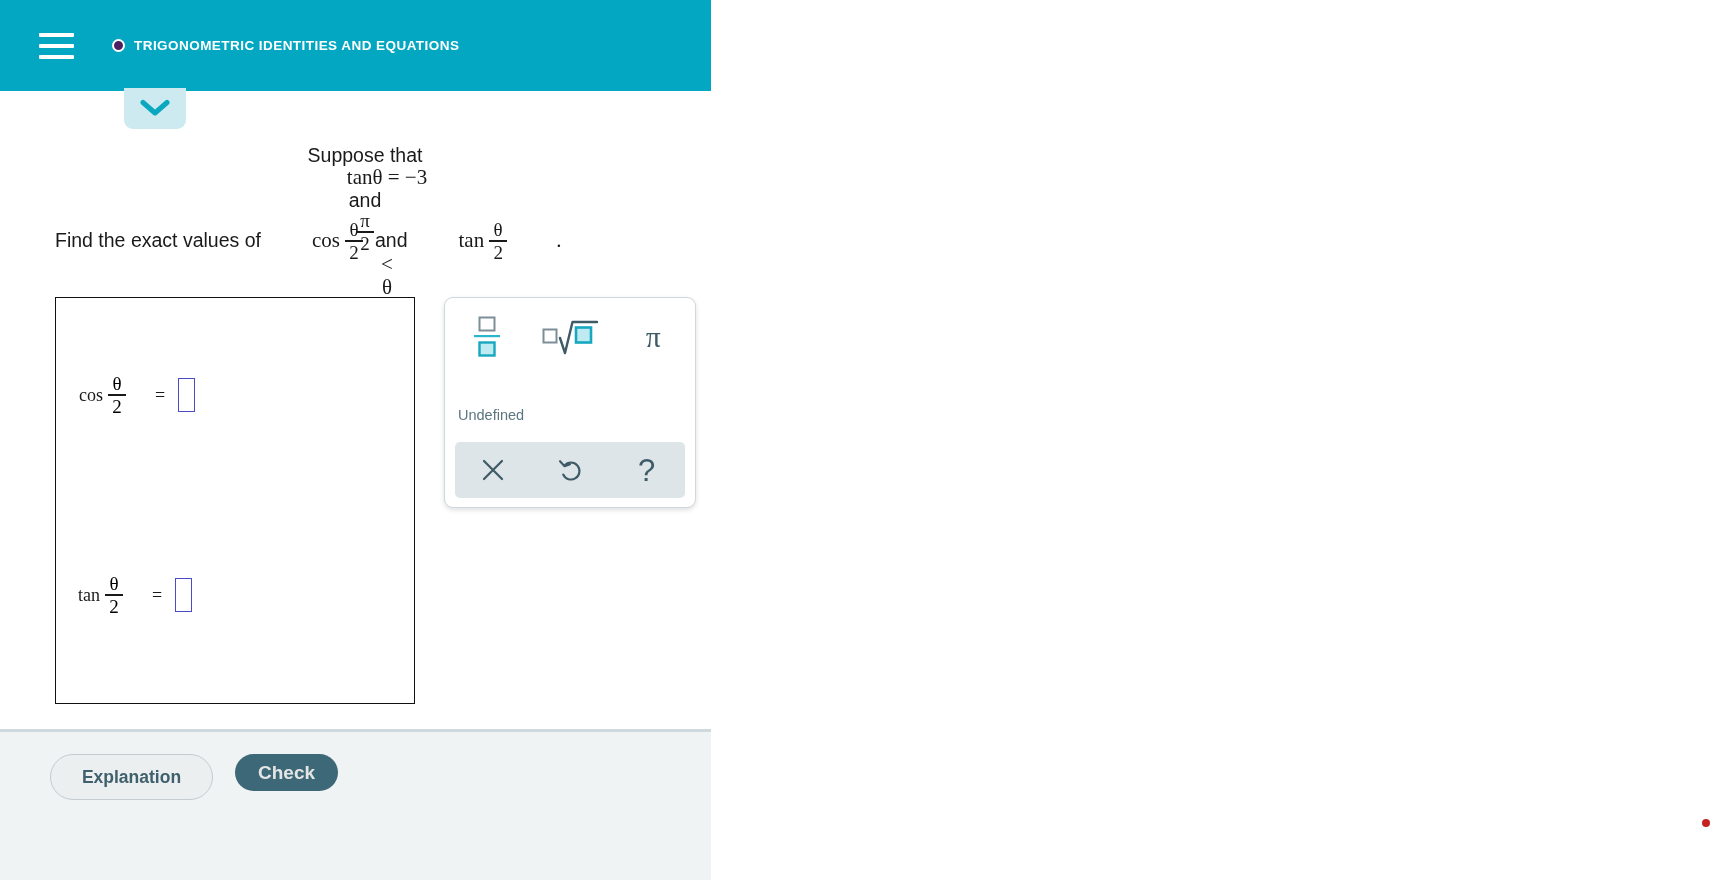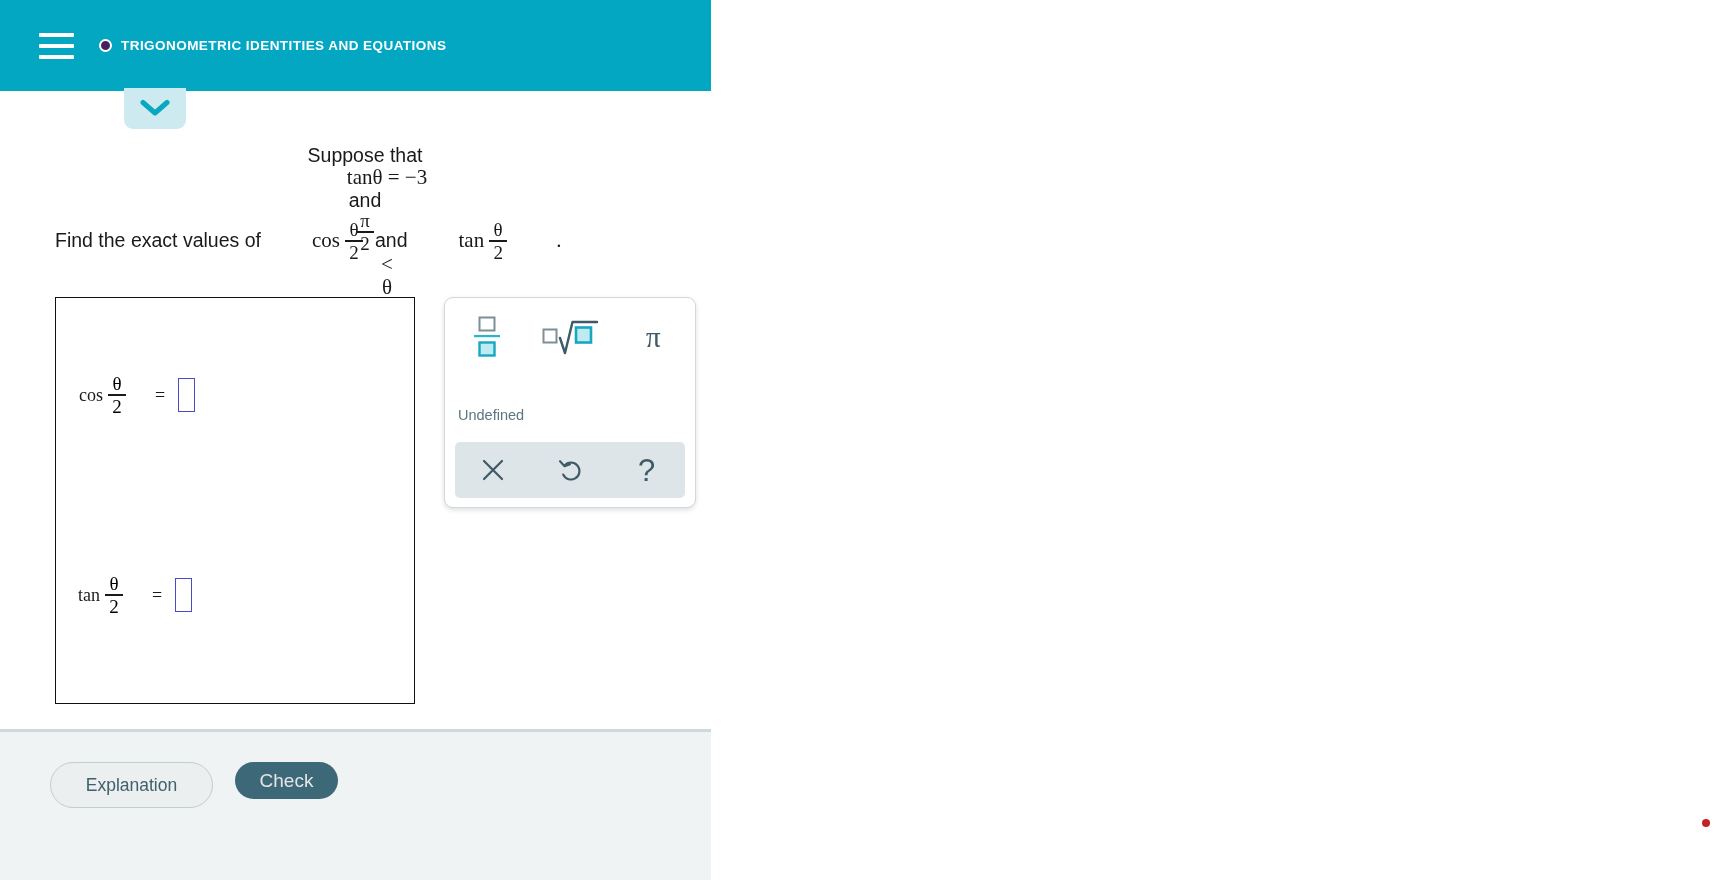--- a/index.html
+++ b/index.html
@@ -21,21 +21,21 @@
   }
   .hamburger {
     width: 52px; height: 52px; margin-left: 30px;
     display: flex; flex-direction: column; justify-content: center;
     align-items: center; gap: 7px; cursor: pointer;
   }
   .hamburger span {
     display: block; width: 35px; height: 4px;
     background: #ffffff; border-radius: 1px;
   }
-  .header-texts { margin-left: 17px; display: flex; flex-direction: column; gap: 4px; }
+  .header-texts { margin-left: 30px; display: flex; flex-direction: column; gap: 4px; }
   .crumb-row { display: flex; align-items: center; gap: 9px; }
   .crumb-dot {
     width: 13px; height: 13px; border-radius: 50%;
     background: #4b2060; border: 2px solid #ffffff;
     display: inline-block; flex: none;
   }
   .crumb-text {
     color: #ffffff; font-size: 13.5px; font-weight: bold;
     letter-spacing: .45px; white-space: nowrap;
   }
@@ -147,21 +147,21 @@
     position: absolute; left: 0; top: 729px;
     width: 711px; height: 3px; background: #cfd9dd;
   }
   .footer {
     position: absolute; left: 0; top: 732px;
     width: 711px; height: 148px; background: #f0f3f4;
   }
   .btn {
     position: absolute; display: flex; align-items: center;
     justify-content: center; cursor: pointer; border-radius: 999px;
-    font-weight: normal; white-space: nowrap; margin-top: 8px;
+    font-weight: bold; white-space: nowrap;
   }
   .btn-explanation {
     left: 50px; top: 22px; width: 163px; height: 46px;
     background: #eceff0; border: 1px solid #c3ccd0;
     color: #41606d; font-size: 17.5px;
   }
   .btn-check {
     left: 235px; top: 22px; width: 103px; height: 37px;
     background: #3c6878; border: none; color: #e5e5e5; font-size: 19px;
   }

